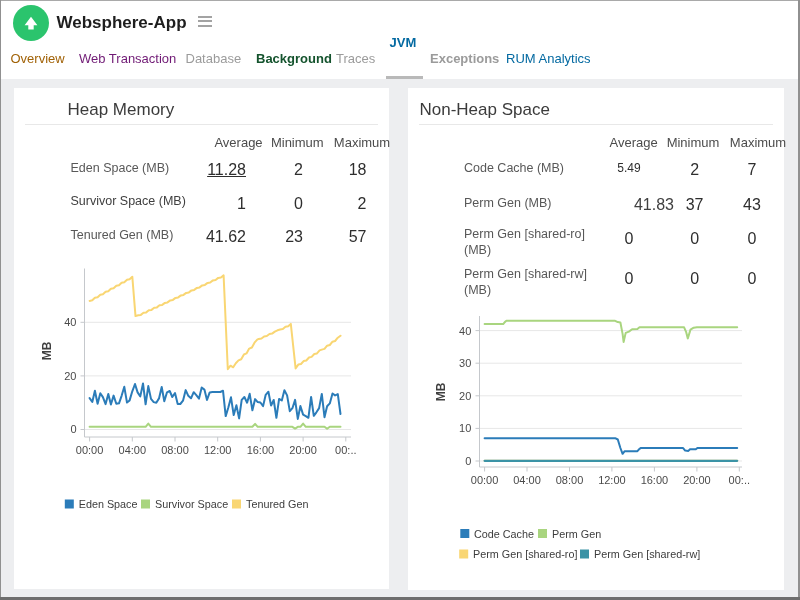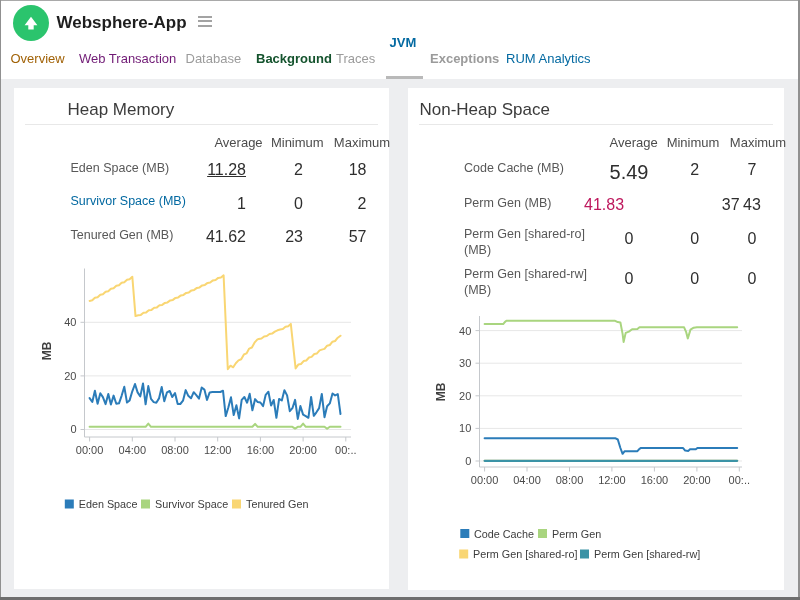--- a/index.html
+++ b/index.html
@@ -30,21 +30,21 @@
 <div class="card" style="left:408px;top:88px;width:376px;height:501.5px;"></div>
 <div class="abs" style="left:24.5px;top:101px;font-size:17px;color:#3b3b3b;font-weight:400;margin-left:43px;">Heap Memory</div>
 <div class="abs" style="left:25px;top:123.5px;width:353px;height:1px;background:#e8e8e8;"></div>
 <div class="abs" style="left:178.5px;top:136.1px;font-size:13px;color:#4c4c4c;font-weight:400;width:120px;text-align:center;">Average</div>
 <div class="abs" style="left:237.3px;top:136.1px;font-size:13px;color:#4c4c4c;font-weight:400;width:120px;text-align:center;">Minimum</div>
 <div class="abs" style="left:317.0px;top:136.1px;font-size:13px;color:#4c4c4c;font-weight:400;width:90px;text-align:center;">Maximum</div>
 <div class="abs" style="left:70.5px;top:161.9px;font-size:12.5px;color:#585858;font-weight:400;">Eden Space (MB)</div>
 <div class="abs" style="left:126px;top:162.1px;font-size:16px;color:#2e2e2e;font-weight:400;width:120px;text-align:right;text-decoration:underline;">11.28</div>
 <div class="abs" style="left:183px;top:162.1px;font-size:16px;color:#2e2e2e;font-weight:400;width:120px;text-align:right;">2</div>
 <div class="abs" style="left:246.5px;top:162.1px;font-size:16px;color:#2e2e2e;font-weight:400;width:120px;text-align:right;">18</div>
-<div class="abs" style="left:70.5px;top:195.3px;font-size:12.5px;color:#0369a1;font-weight:400;">Survivor Space (MB)</div>
+<div class="abs" style="left:70.5px;top:195.3px;font-size:12.5px;color:#404040;font-weight:400;">Survivor Space (MB)</div>
 <div class="abs" style="left:126px;top:195.5px;font-size:16px;color:#2e2e2e;font-weight:400;width:120px;text-align:right;">1</div>
 <div class="abs" style="left:183px;top:195.5px;font-size:16px;color:#2e2e2e;font-weight:400;width:120px;text-align:right;">0</div>
 <div class="abs" style="left:246.5px;top:195.5px;font-size:16px;color:#2e2e2e;font-weight:400;width:120px;text-align:right;">2</div>
 <div class="abs" style="left:70.5px;top:228.9px;font-size:12.5px;color:#585858;font-weight:400;">Tenured Gen (MB)</div>
 <div class="abs" style="left:126px;top:229.1px;font-size:16px;color:#2e2e2e;font-weight:400;width:120px;text-align:right;">41.62</div>
 <div class="abs" style="left:183px;top:229.1px;font-size:16px;color:#2e2e2e;font-weight:400;width:120px;text-align:right;">23</div>
 <div class="abs" style="left:246.5px;top:229.1px;font-size:16px;color:#2e2e2e;font-weight:400;width:120px;text-align:right;">57</div>
 <svg class="abs" style="left:14px;top:88px" width="375" height="501" viewBox="0 0 375 501">
 <line x1="70.5" y1="341.5" x2="337" y2="341.5" stroke="#e7e7e7" stroke-width="1"></line>
 <line x1="70.5" y1="287.9" x2="337" y2="287.9" stroke="#e7e7e7" stroke-width="1"></line>
@@ -81,26 +81,26 @@
 <text x="141" y="420.0" font-size="10.8" fill="#3d3d3d">Survivor Space</text>
 <rect x="218" y="411.5" width="9" height="9" fill="#f9d673"></rect>
 <text x="232" y="420.0" font-size="10.8" fill="#3d3d3d">Tenured Gen</text>
 </svg>
 <div class="abs" style="left:419.5px;top:101px;font-size:17px;color:#3b3b3b;font-weight:400;">Non-Heap Space</div>
 <div class="abs" style="left:419px;top:123.5px;width:354px;height:1px;background:#e8e8e8;"></div>
 <div class="abs" style="left:573.7px;top:136.1px;font-size:13px;color:#4c4c4c;font-weight:400;width:120px;text-align:center;">Average</div>
 <div class="abs" style="left:633.0px;top:136.1px;font-size:13px;color:#4c4c4c;font-weight:400;width:120px;text-align:center;">Minimum</div>
 <div class="abs" style="left:713.0px;top:136.1px;font-size:13px;color:#4c4c4c;font-weight:400;width:90px;text-align:center;">Maximum</div>
 <div class="abs" style="left:464px;top:161.9px;font-size:12.5px;color:#585858;font-weight:400;">Code Cache (MB)</div>
-<div class="abs" style="left:584.0px;top:162.1px;font-size:20px;color:#2e2e2e;font-weight:400;width:90px;text-align:center;">5.49</div>
+<div class="abs" style="left:584.0px;top:162.1px;font-size:12px;color:#2e2e2e;font-weight:400;width:90px;text-align:center;">5.49</div>
 <div class="abs" style="left:649.6px;top:162.1px;font-size:16px;color:#2e2e2e;font-weight:400;width:90px;text-align:center;">2</div>
 <div class="abs" style="left:707.0px;top:162.1px;font-size:16px;color:#2e2e2e;font-weight:400;width:90px;text-align:center;">7</div>
 <div class="abs" style="left:464px;top:197.20000000000002px;font-size:12.5px;color:#585858;font-weight:400;">Perm Gen (MB)</div>
-<div class="abs" style="left:584.0px;top:197.4px;font-size:16px;color:#be185d;font-weight:400;width:90px;text-align:left;">41.83</div>
-<div class="abs" style="left:649.6px;top:197.4px;font-size:16px;color:#2e2e2e;font-weight:400;width:90px;text-align:right;">37</div>
+<div class="abs" style="left:584.0px;top:197.4px;font-size:16px;color:#404040;font-weight:400;width:90px;text-align:right;">41.83</div>
+<div class="abs" style="left:649.6px;top:197.4px;font-size:16px;color:#2e2e2e;font-weight:400;width:90px;text-align:center;">37</div>
 <div class="abs" style="left:707.0px;top:197.4px;font-size:16px;color:#2e2e2e;font-weight:400;width:90px;text-align:center;">43</div>
 <div class="abs" style="left:464px;top:227.5px;font-size:12.5px;color:#585858;font-weight:400;">Perm Gen [shared-ro]</div>
 <div class="abs" style="left:464px;top:243.6px;font-size:12.5px;color:#585858;font-weight:400;">(MB)</div>
 <div class="abs" style="left:584.0px;top:230.6px;font-size:16px;color:#2e2e2e;font-weight:400;width:90px;text-align:center;">0</div>
 <div class="abs" style="left:649.6px;top:230.6px;font-size:16px;color:#2e2e2e;font-weight:400;width:90px;text-align:center;">0</div>
 <div class="abs" style="left:707.0px;top:230.6px;font-size:16px;color:#2e2e2e;font-weight:400;width:90px;text-align:center;">0</div>
 <div class="abs" style="left:464px;top:268.0px;font-size:12.5px;color:#585858;font-weight:400;">Perm Gen [shared-rw]</div>
 <div class="abs" style="left:464px;top:284.1px;font-size:12.5px;color:#585858;font-weight:400;">(MB)</div>
 <div class="abs" style="left:584.0px;top:271.1px;font-size:16px;color:#2e2e2e;font-weight:400;width:90px;text-align:center;">0</div>
 <div class="abs" style="left:649.6px;top:271.1px;font-size:16px;color:#2e2e2e;font-weight:400;width:90px;text-align:center;">0</div>

